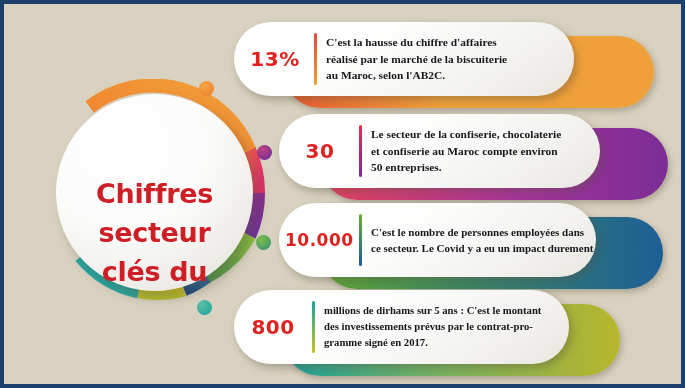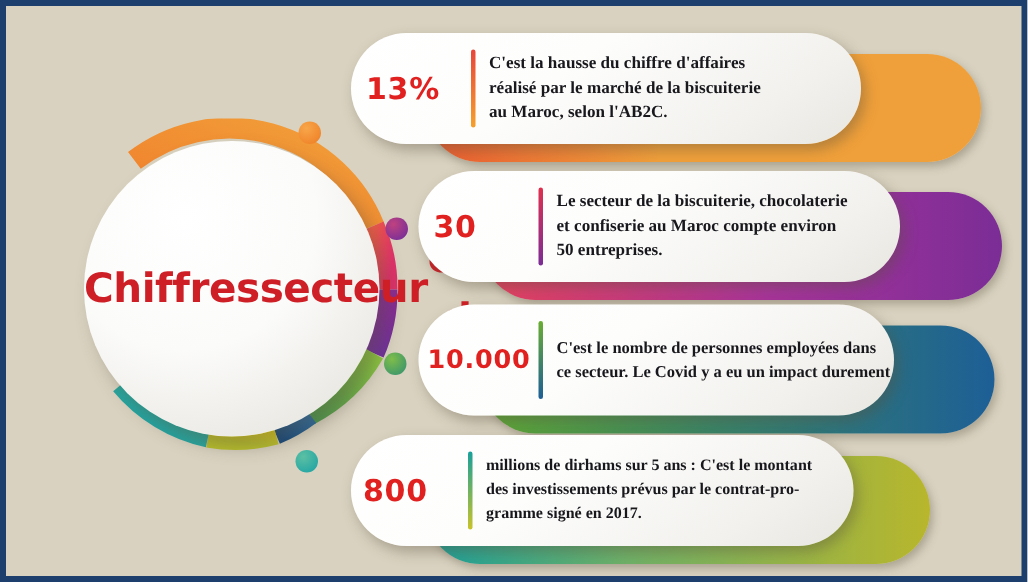--- a/index.html
+++ b/index.html
@@ -39,23 +39,23 @@
   .circle-disc {
     position: absolute;
     left: 14px;
     top: 15px;
     width: 197px;
     height: 197px;
     border-radius: 50%;
     background: radial-gradient(circle at 34% 26%, #ffffff 0%, #fbfbfa 45%, #ebe9e4 80%, #ddd9d1 100%);
     box-shadow: 6px 7px 11px rgba(90, 80, 60, 0.38);
     display: flex;
-    flex-direction: row;
+    flex-direction: column;
     align-items: center;
-    justify-content: flex-start;
+    justify-content: flex-end;
   }
   .circle-title {
     font-family: "DejaVu Sans", sans-serif;
     font-weight: bold;
     color: #cf1f26;
     font-size: 27px;
     line-height: 1.45;
     text-align: center;
     letter-spacing: -0.3px;
   }
@@ -81,20 +81,21 @@
     box-shadow: 3px 4px 9px rgba(90, 80, 60, 0.40);
     display: flex;
     align-items: center;
     box-sizing: border-box;
   }
   .card-number {
     font-family: "DejaVu Sans", sans-serif;
     font-weight: bold;
     color: #e0211f;
     font-size: 20px;
+    text-align: center;
     flex: 0 0 auto;
     letter-spacing: 0.5px;
   }
   .divider {
     flex: 0 0 auto;
     width: 3px;
     height: 52px;
     margin: 0 9px 0 8px;
     border-radius: 2px;
   }
@@ -188,21 +189,21 @@
     </div>
   </div>
 
   <div class="card-block" style="left:275px; top:110px; width:390px; height:92px;">
     <div class="colorbar" style="left:42px; top:14px; width:347px; height:72px;
                 background:linear-gradient(90deg,#e8425e 0%,#a8349a 55%,#7b2d96 100%);"></div>
     <div class="card" style="left:0px; top:0px; width:321px; height:74px; padding-left:10px;">
       <div class="card-number" style="width:62px;">30</div>
       <div class="divider" style="background:linear-gradient(180deg,#e0304e 0%,#7b2d96 100%);"></div>
       <div class="card-text">
-        <div>Le secteur de la biscuiterie, chocolaterie</div>
+        <div>Le secteur de la confiserie, chocolaterie</div>
         <div>et confiserie au Maroc compte environ</div>
         <div>50 entreprises.</div>
       </div>
     </div>
   </div>
 
   <div class="card-block" style="left:275px; top:199px; width:385px; height:92px;">
     <div class="colorbar" style="left:42px; top:14px; width:342px; height:72px;
                 background:linear-gradient(90deg,#5fa834 0%,#3a8467 45%,#1d5f96 100%);"></div>
     <div class="card" style="left:0px; top:0px; width:317px; height:74px; padding-left:6px;">

